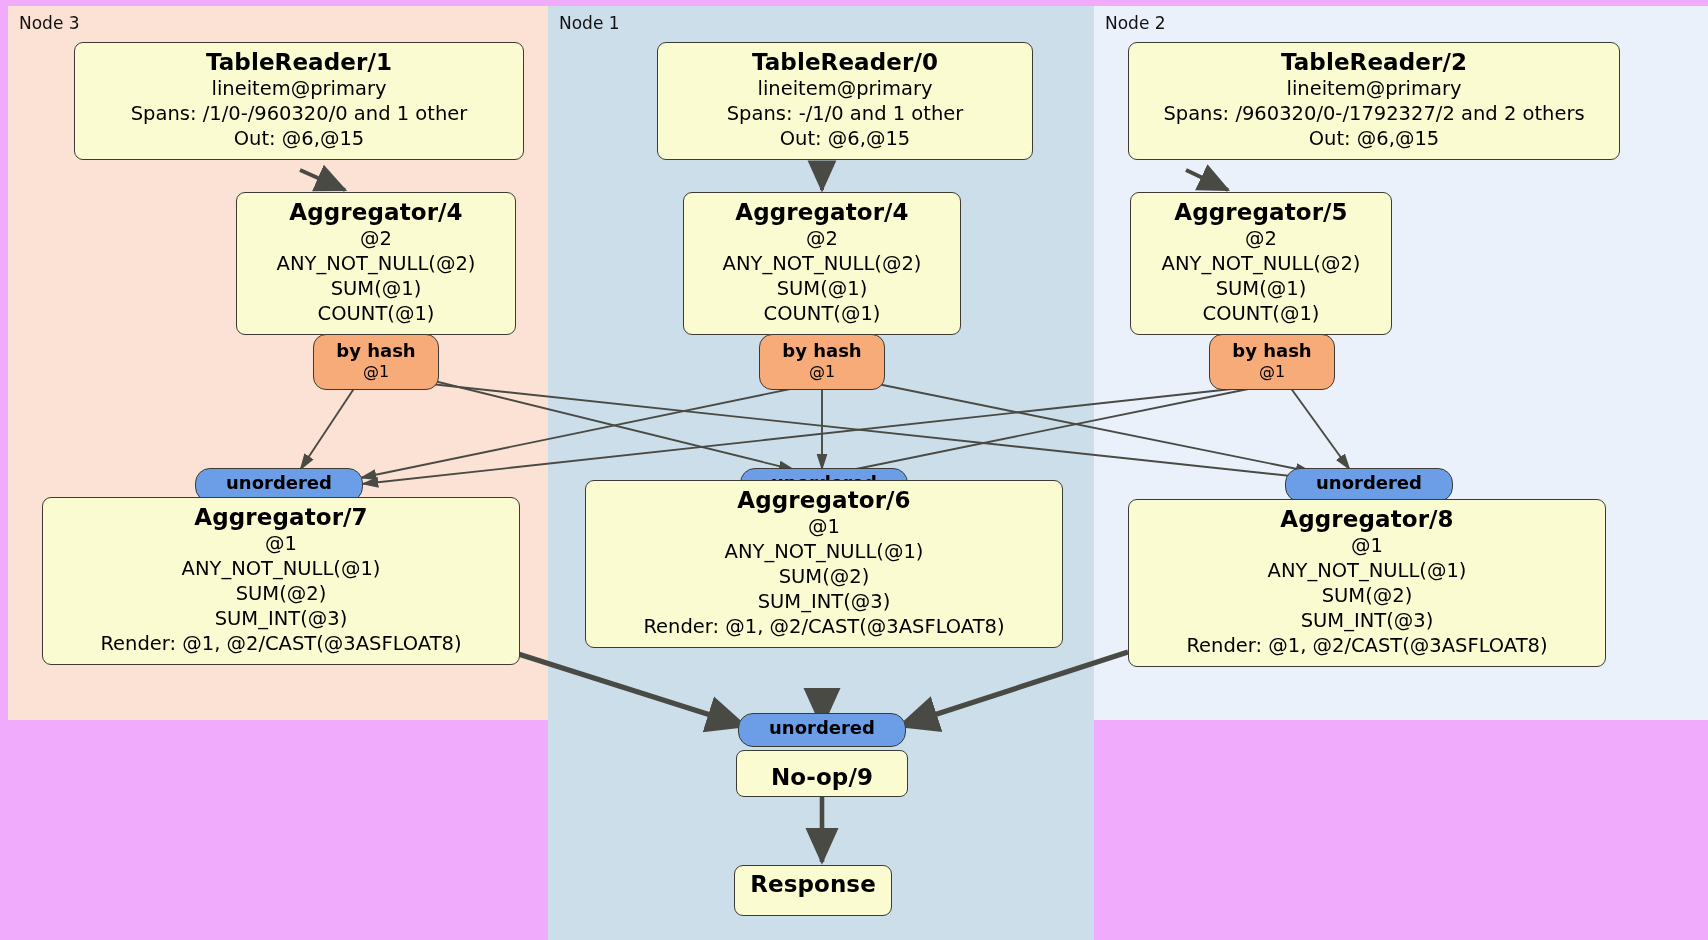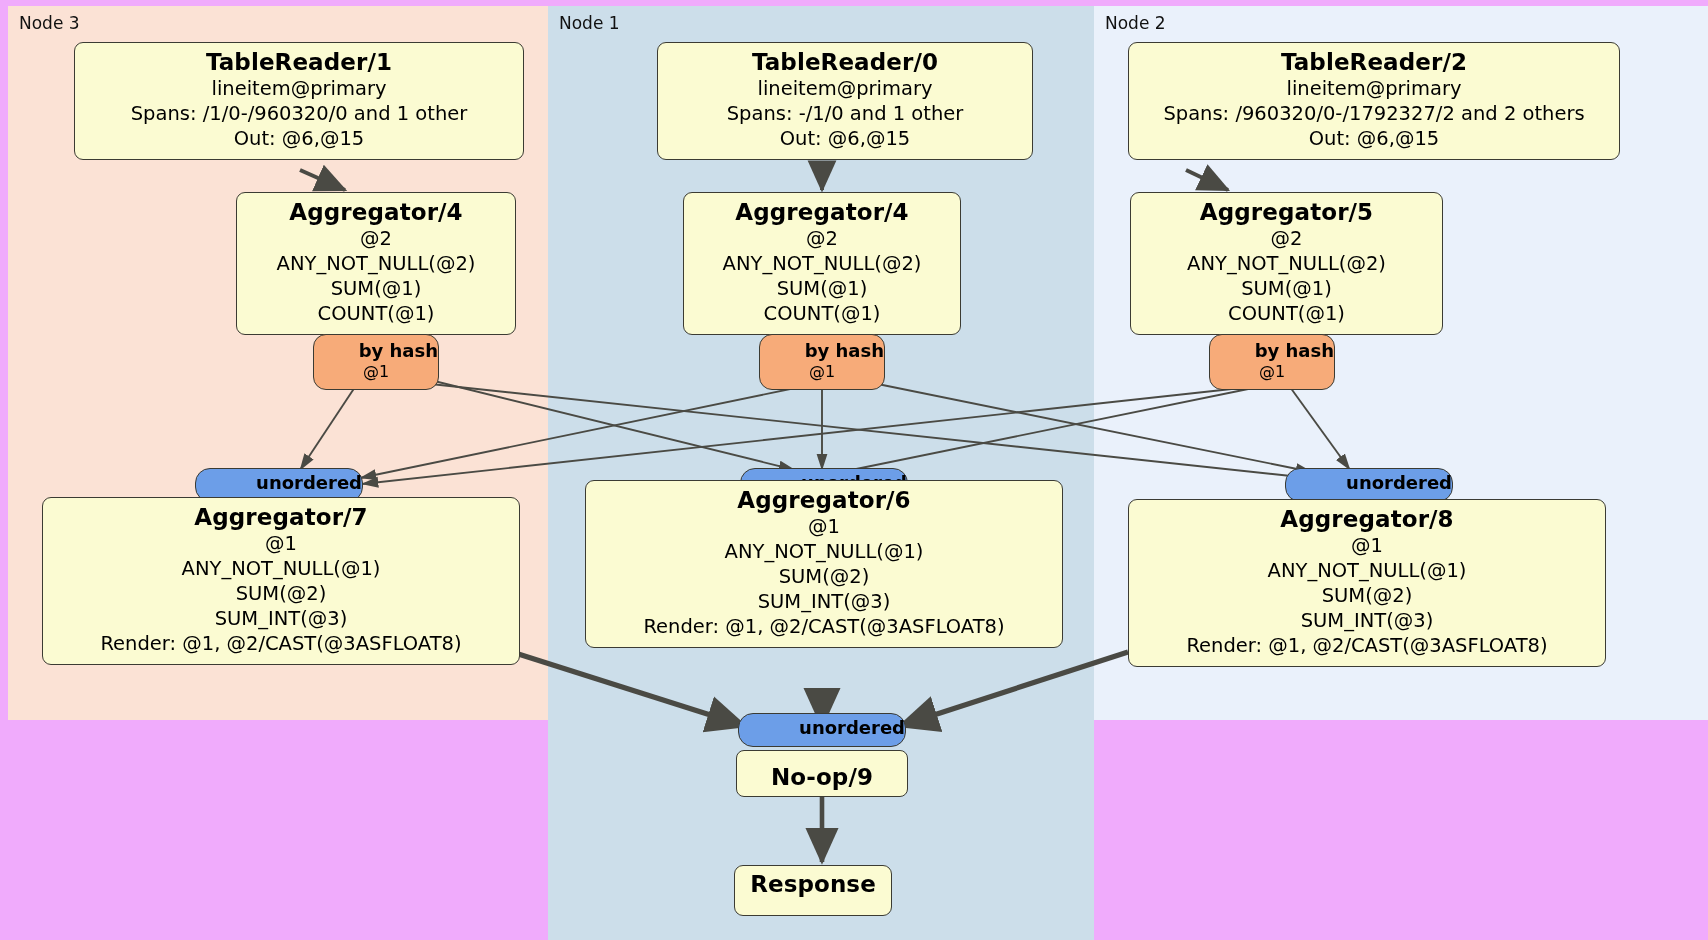--- a/index.html
+++ b/index.html
@@ -83,21 +83,20 @@
     box-sizing: border-box;
     text-align: center;
     color: #000000;
     border: 1.5px solid #3b3b33;
   }
   .pill .pill-title {
     font-weight: bold;
     font-size: 18px;
     white-space: nowrap;
     line-height: 1.2;
-    text-align: right;
   }
   .pill .pill-sub {
     font-size: 16px;
     white-space: nowrap;
     line-height: 1.2;
   }
   .pill.hash {
     background: #f7ab79;
     border-radius: 13px;
     padding-top: 5px;
@@ -210,21 +209,21 @@
   </div>
 
   <div class="box" id="agg3" style="left:683px; top:192px; width:278px;">
     <div class="title">Aggregator/4</div>
     <div class="line">@2</div>
     <div class="line">ANY_NOT_NULL(@2)</div>
     <div class="line">SUM(@1)</div>
     <div class="line">COUNT(@1)</div>
   </div>
 
-  <div class="box" id="agg5" style="left:1130px; top:192px; width:313px;">
+  <div class="box" id="agg5" style="left:1130px; top:192px; width:262px;">
     <div class="title">Aggregator/5</div>
     <div class="line">@2</div>
     <div class="line">ANY_NOT_NULL(@2)</div>
     <div class="line">SUM(@1)</div>
     <div class="line">COUNT(@1)</div>
   </div>
 
   <div class="pill hash" style="left:313px; top:334px; width:126px; height:56px;">
     <div class="pill-title">by hash</div>
     <div class="pill-sub">@1</div>

